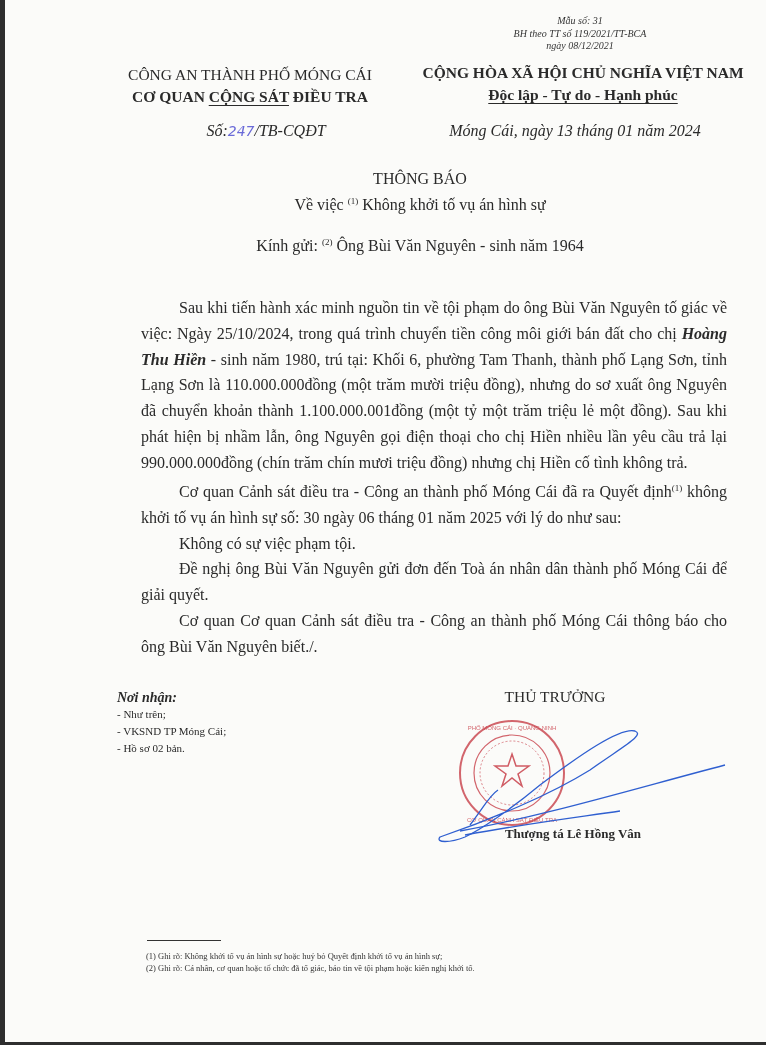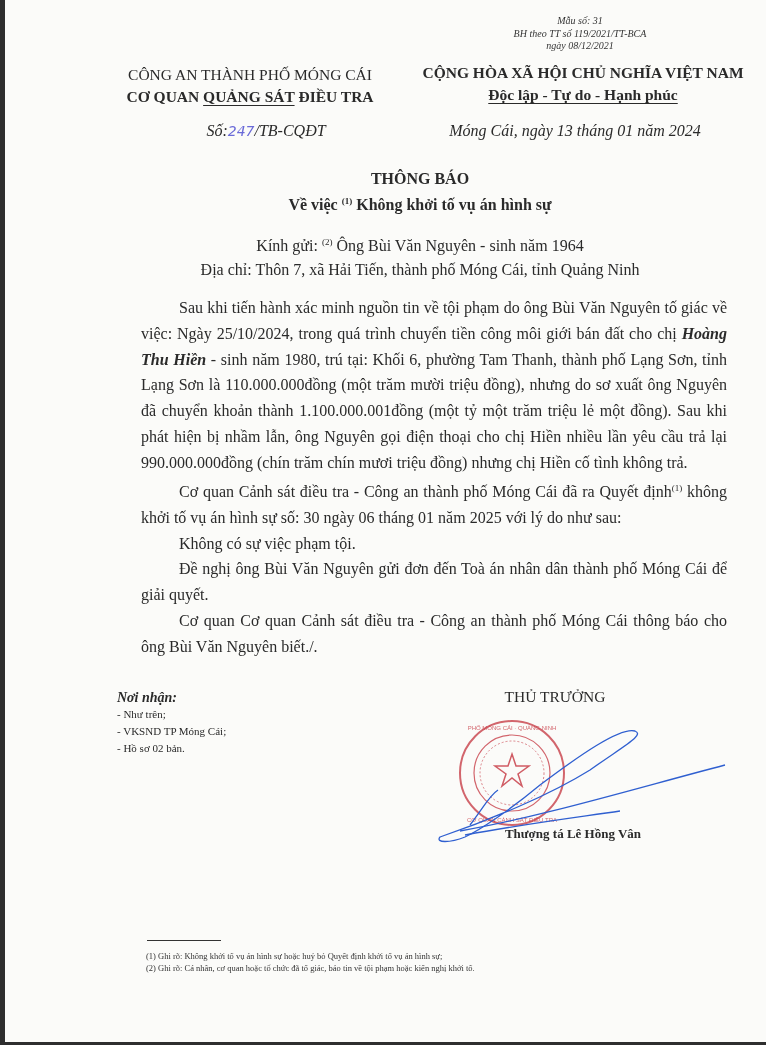--- a/index.html
+++ b/index.html
@@ -13,21 +13,21 @@
   .edge-bottom { position: absolute; left: 0; bottom: 0; width: 766px; height: 3px; background: #2e2e2e; }
   .abs { position: absolute; white-space: nowrap; }
   .form-code { left: 480px; top: 15px; width: 200px; text-align: center; font-style: italic; font-size: 10px; line-height: 12.5px; color: #333; }
   .left-head { left: 100px; top: 64px; width: 300px; text-align: center; font-size: 15.5px; line-height: 22px; }
   .left-head .b { font-weight: bold; }
   .u { text-decoration: underline; text-underline-offset: 3px; }
   .right-head { left: 400px; top: 62px; width: 366px; text-align: center; font-size: 15.5px; line-height: 22px; font-weight: bold; }
   .docno { left: 116px; top: 122px; width: 300px; text-align: center; font-size: 16px; font-style: italic; }
   .docno .hand { color: #6a6ad8; font-family: "DejaVu Sans", sans-serif; font-size: 14px; }
   .date { left: 392px; top: 122px; width: 366px; text-align: center; font-style: italic; font-size: 16px; }
-  .title { left: 100px; top: 168px; width: 640px; text-align: center; font-weight: bold; font-size: 16px; line-height: 22px; }
+  .title { left: 100px; top: 168px; width: 640px; text-align: center; font-weight: normal; font-size: 16px; line-height: 22px; }
   sup { font-size: 9px; }
   .recipient { left: 100px; top: 230px; width: 640px; text-align: center; font-size: 16px; line-height: 24px; }
   .body { position: absolute; left: 141px; top: 295px; width: 586px; font-size: 16px; line-height: 25.8px; text-align: justify; }
   .body p { margin: 0; text-indent: 38px; }
   .body em.name { font-weight: bold; font-style: italic; }
   .receivers { left: 117px; top: 689px; font-size: 11px; line-height: 17px; }
   .receivers .lbl { font-weight: bold; font-style: italic; font-size: 14px; }
   .signer-title { left: 485px; top: 688px; width: 140px; text-align: center; font-weight: normal; font-size: 15.5px; }
   .signer-name { left: 463px; top: 826px; width: 220px; text-align: center; font-weight: bold; font-size: 13px; }
   .stamp { left: 457px; top: 718px; }
@@ -42,40 +42,39 @@
 <div class="edge-bottom"></div>
 
 <div class="abs form-code">
   <div>Mẫu số: 31</div>
   <div>BH theo TT số 119/2021/TT-BCA</div>
   <div>ngày 08/12/2021</div>
 </div>
 
 <div class="abs left-head">
   <div>CÔNG AN THÀNH PHỐ MÓNG CÁI</div>
-  <div class="b"><span>CƠ QUAN </span><span class="u">QUẢNG SÁT</span><span> ĐIỀU TRA</span></div>
+  <div class="b"><span>CƠ QUAN </span><span class="u">CỘNG SÁT</span><span> ĐIỀU TRA</span></div>
 </div>
 
 <div class="abs right-head">
   <div>CỘNG HÒA XÃ HỘI CHỦ NGHĨA VIỆT NAM</div>
   <div><span class="u">Độc lập - Tự do - Hạnh phúc</span></div>
 </div>
 
 <div class="abs docno"><span>Số:</span><span class="hand">247</span><span>/TB-CQĐT</span></div>
 
 <div class="abs date">Móng Cái, ngày 13 tháng 01 năm 2024</div>
 
 <div class="abs title">
   <div>THÔNG BÁO</div>
   <div><span>Về việc </span><sup>(1)</sup><span> Không khởi tố vụ án hình sự</span></div>
 </div>
 
 <div class="abs recipient">
   <div><span>Kính gửi: </span><sup>(2)</sup><span> Ông Bùi Văn Nguyên - sinh năm 1964</span></div>
-  <div>Địa chỉ: Thôn 7, xã Hải Tiến, thành phố Móng Cái, tỉnh Quảng Ninh</div>
 </div>
 
 <div class="body">
   <p><span>Sau khi tiến hành xác minh nguồn tin về tội phạm do ông Bùi Văn Nguyên tố giác về việc: Ngày 25/10/2024, trong quá trình chuyển tiền công môi giới bán đất cho chị </span><em class="name">Hoàng Thu Hiền</em><span> - sinh năm 1980, trú tại: Khối 6, phường Tam Thanh, thành phố Lạng Sơn, tỉnh Lạng Sơn là 110.000.000đồng (một trăm mười triệu đồng), nhưng do sơ xuất ông Nguyên đã chuyển khoản thành 1.100.000.001đồng (một tỷ một trăm triệu lẻ một đồng). Sau khi phát hiện bị nhầm lẫn, ông Nguyên gọi điện thoại cho chị Hiền nhiều lần yêu cầu trả lại 990.000.000đồng (chín trăm chín mươi triệu đồng) nhưng chị Hiền cố tình không trả.</span></p>
   <p><span>Cơ quan Cảnh sát điều tra - Công an thành phố Móng Cái đã ra Quyết định</span><sup>(1)</sup><span> không khởi tố vụ án hình sự số: 30 ngày 06 tháng 01 năm 2025 với lý do như sau:</span></p>
   <p>Không có sự việc phạm tội.</p>
   <p>Đề nghị ông Bùi Văn Nguyên gửi đơn đến Toà án nhân dân thành phố Móng Cái để giải quyết.</p>
   <p>Cơ quan Cơ quan Cảnh sát điều tra - Công an thành phố Móng Cái thông báo cho ông Bùi Văn Nguyên biết./.</p>
 </div>
 

